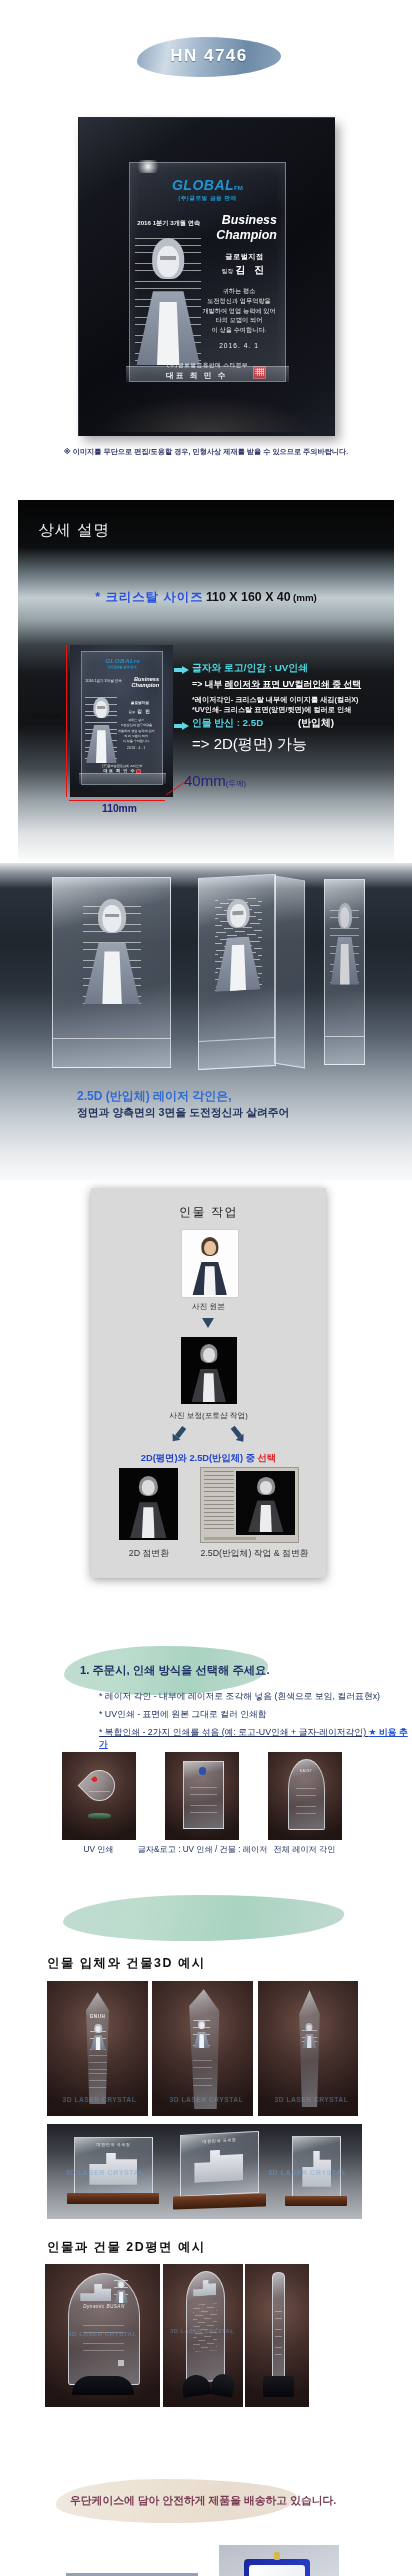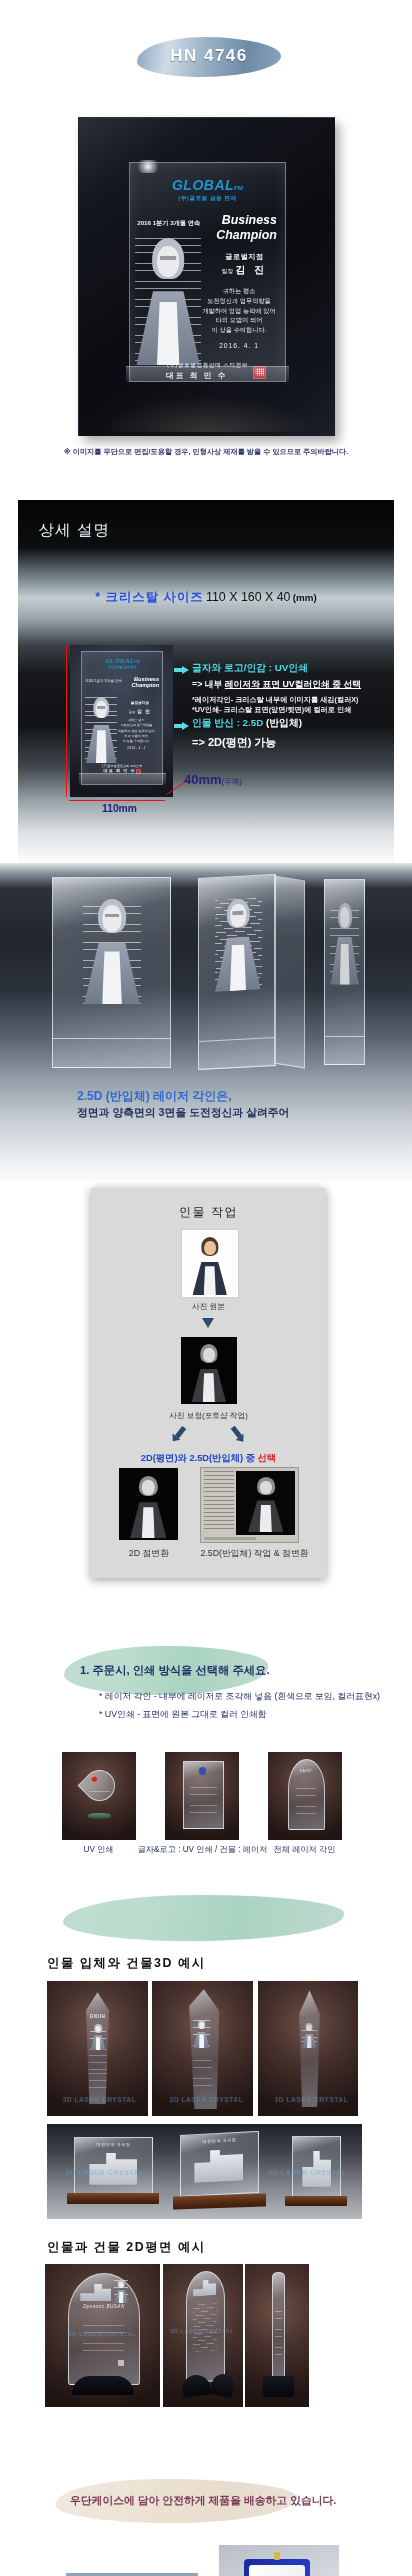--- a/index.html
+++ b/index.html
@@ -122,21 +122,21 @@
       <div class="ab cbase" style="left:-4.1px;bottom:-1px;width:163px;height:15.5px;"></div>
     </div>
   </div>
 
   <div class="ab tc" style="left:0;top:447px;width:412px;color:#333a6e;font-size:7.2px;font-weight:bold;">※ 이미지를 무단으로 편집/도용할 경우, 민형사상 제재를 받을 수 있으므로 주의바랍니다.</div>
 
   <div class="ab" style="left:18px;top:500px;width:376px;height:363px;background:linear-gradient(180deg,#050505 0%,#0c0e10 13%,#707d84 21%,#c3cdd1 27%,#97a2a8 33%,#3a4247 40%,#16181b 48%,#111316 62%,#434b50 74%,#9aa3a9 83%,#dfe3e5 92%,#fdfdfd 100%);">
     <div class="ab" style="left:20.6px;top:19.6px;color:#e8eef0;font-size:15.5px;letter-spacing:1px;">상세 설명</div>
     <div class="ab tc" style="left:0;top:89px;width:100%;">
       <span style="color:#2850e0;font-size:12.4px;font-weight:bold;letter-spacing:1px;">* 크리스탈 사이즈</span>
-      <span style="color:#111;font-size:12.4px;font-weight:normal;">110 X 160 X 40</span>
+      <span style="color:#111;font-size:12.4px;font-weight:bold;">110 X 160 X 40</span>
       <span style="color:#111;font-size:9.8px;font-weight:bold;">(mm)</span>
     </div>
 
     <div class="ab photo-navy" style="left:52px;top:145px;width:103px;height:152px;">
       <div class="ab crystal" style="left:11.3px;top:6.2px;width:80px;height:132px;">
         <div class="ab tc" style="left:0;top:4.1px;width:100%;">
           <span class="logo-main" style="font-size:6.2px;">GLOBAL</span><span class="logo-sub" style="font-size:3.6px;">FM</span>
           <div class="logo-sub" style="font-size:3.1px;">(주)글로벌 금융 판매</div>
         </div>
         <div class="ab" style="left:3.1px;top:27px;color:#eee;font-size:3.6px;">2016 1분기 3개월 연속</div>
@@ -171,42 +171,42 @@
         </div>
         <div class="ab cbase" style="left:-3.1px;bottom:0;width:87px;height:10.3px;"></div>
       </div>
     </div>
 
     <div class="ab" style="left:48px;top:145px;width:1px;height:152px;background:#e11;"></div>
     <div class="ab" style="left:12.4px;top:211px;color:#111;font-size:8.8px;font-weight:bold;">160mm</div>
     <div class="ab" style="left:51px;top:300px;width:96px;height:1px;background:#e11;"></div>
     <div class="ab" style="left:146px;top:286px;width:29px;height:1px;background:#e11;transform:rotate(-34deg);"></div>
     <div class="ab" style="left:166px;top:272px;">
-      <span style="color:#22227a;font-size:13px;font-weight:bold;">40mm</span><span style="color:#22227a;font-size:7.7px;">(두께)</span>
+      <span style="color:#22227a;font-size:15px;font-weight:normal;">40mm</span><span style="color:#22227a;font-size:7.7px;">(두께)</span>
     </div>
     <div class="ab" style="left:84px;top:303px;color:#22227a;font-size:10.3px;font-weight:bold;">110mm</div>
 
     <div class="ab arr-r" style="left:156px;top:166px;">
         <span class="stem"></span>
         <span class="head"></span>
       </div>
     <div class="ab" style="left:174px;top:162px;color:#4fd8e4;font-size:9.8px;font-weight:bold;">글자와 로고/인감 : UV인쇄</div>
     <div class="ab" style="left:174px;top:179px;color:#fff;font-size:8.8px;font-weight:bold;">
       <span>=&gt; 내부 </span><span class="ul">레이저와 표면 UV컬러인쇄 중 선택</span>
     </div>
     <div class="ab" style="left:174px;top:195px;color:#f2f2f2;font-size:7.2px;font-weight:bold;">*레이저각인- 크리스탈 내부에 이미지를 새김(컬러X)</div>
     <div class="ab" style="left:174px;top:205px;color:#f2f2f2;font-size:7.2px;font-weight:bold;">*UV인쇄- 크리스탈 표면(앞면/뒷면)에 컬러로 인쇄</div>
     <div class="ab arr-r" style="left:156px;top:222px;">
         <span class="stem"></span>
         <span class="head"></span>
       </div>
     <div class="ab" style="left:174px;top:217px;font-size:9.8px;font-weight:bold;">
-      <span style="color:#4fd8e4;">인물 반신 : 2.5D</span><span style="color:#fff;"> (반입체)</span>
-    </div>
-    <div class="ab" style="left:174px;top:235px;color:#fff;font-size:11px;font-weight:bold;">=&gt; 2D(평면) 가능</div>
+      <span style="color:#4fd8e4;">인물 반신 : 2.5D</span><span style="color:#fff;margin-left:32px;"> (반입체)</span>
+    </div>
+    <div class="ab" style="left:174px;top:235px;color:#fff;font-size:15px;font-weight:normal;">=&gt; 2D(평면) 가능</div>
   </div>
 
   <div class="ab" style="left:0;top:863px;width:412px;height:317px;background:linear-gradient(180deg,#e3e5e7 0%,#8e97a0 3%,#2b313b 8%,#20252e 25%,#2b323c 40%,#59636f 55%,#939da7 68%,#c3cad0 80%,#e9ecee 92%,#f8f9fa 100%);">
 
     <div class="ab cglass" style="left:52px;top:14.4px;width:117px;height:189px;">
       <div class="fig etch" style="left:30px;top:20.6px;width:58px;height:105px;">
         <span class="hair"></span>
           <span class="face"></span>
           <span class="bar"></span>
           <span class="torso"></span>
@@ -296,20 +296,23 @@
       </div>
     </div>
     <div class="ab tc" style="left:12.4px;top:360px;width:91px;color:#333;font-size:8.8px;">2D 점변환</div>
     <div class="ab tc" style="left:109px;top:360px;width:109px;color:#333;font-size:8.8px;">2.5D(반입체) 작업 &amp; 점변환</div>
   </div>
 
   <div class="ab brush brush-green" style="left:64px;top:1646px;width:204px;height:49px;"></div>
   <div class="ab navy" style="left:80px;top:1663px;font-size:11.3px;font-weight:bold;">1. 주문시, 인쇄 방식을  선택해 주세요.</div>
   <div class="ab navy" style="left:99px;top:1691px;font-size:8.8px;">* 레이저 각인 - 내부에 레이저로 조각해 넣음 (흰색으로 보임, 컬러표현x)</div>
   <div class="ab navy" style="left:99px;top:1709px;font-size:8.8px;">* UV인쇄 - 표면에 원본 그대로 컬러 인쇄함</div>
+  <div class="ab" style="left:99px;top:1727px;font-size:8.8px;">
+    <span class="ul navy">* 복합인쇄 - 2가지 인쇄를 섞음 (예: 로고-UV인쇄 + 글자-레이저각인)  </span><span class="ul" style="color:#1d4fd7;font-weight:bold;">★ 비용 추가</span>
+  </div>
 
   <div class="ab photo-maroon" style="left:62px;top:1752px;width:74px;height:88px;">
     <div class="ab" style="left:21.6px;top:17.5px;width:29px;height:29px;background:linear-gradient(160deg,rgba(235,240,246,.6),rgba(150,160,175,.35));border:0.5px solid rgba(245,250,255,.7);transform:rotate(-45deg);border-radius:0 50% 50% 50%;"></div>
     <div class="ab" style="left:30px;top:25px;width:4.6px;height:4.6px;background:#d22;transform:rotate(-45deg);border-radius:0 50% 50% 50%;"></div>
     <div class="ab etch" style="left:27px;top:32px;width:20.6px;height:13.4px;opacity:.6;"></div>
     <div class="ab" style="left:26px;top:61px;width:23px;height:6.2px;background:linear-gradient(180deg,#5d8c6a,#2c4634);border-radius:40%;"></div>
   </div>
   <div class="ab photo-maroon" style="left:165px;top:1752px;width:74px;height:88px;">
     <div class="ab cglass" style="left:17.5px;top:9.3px;width:39px;height:66px;">
       <div class="ab" style="left:15.5px;top:5.2px;width:7.2px;height:7.2px;border-radius:50%;background:#2a52b0;"></div>

